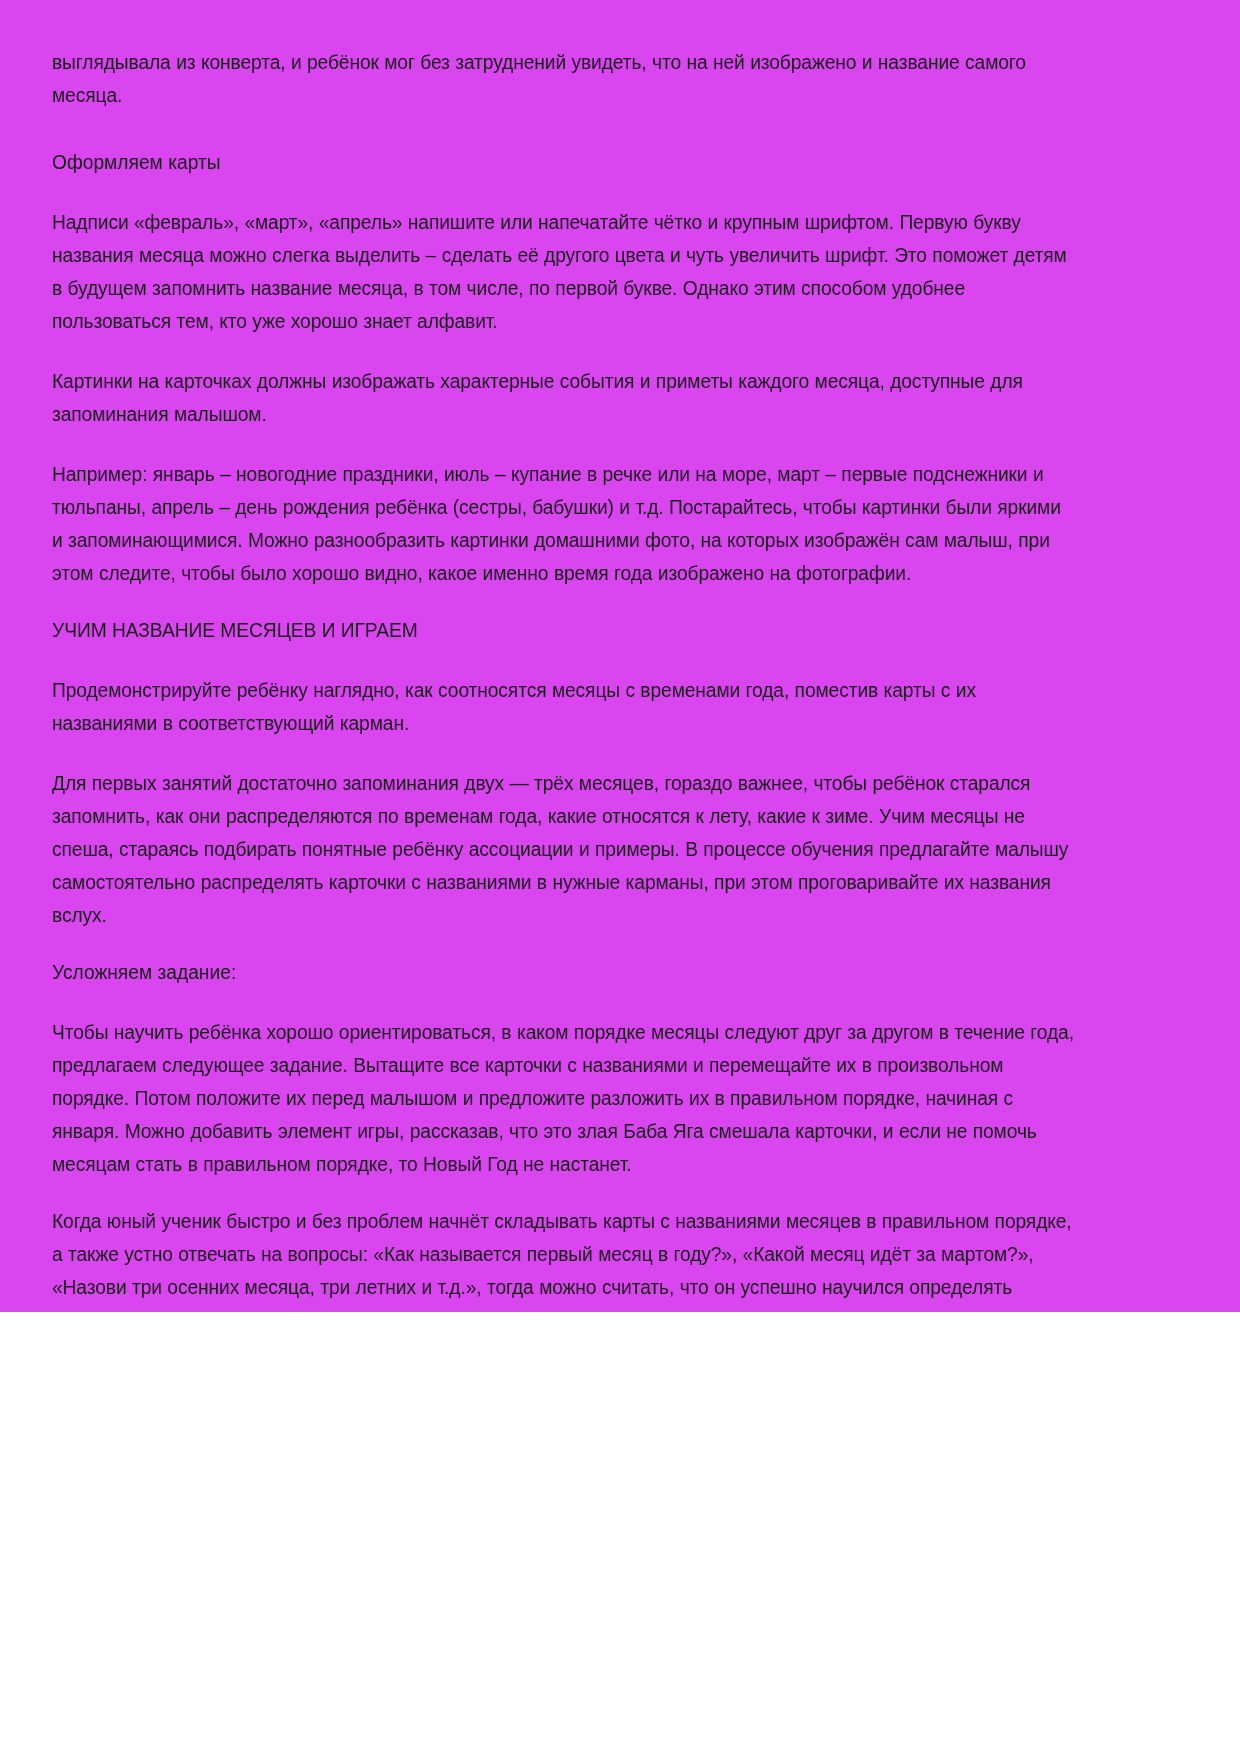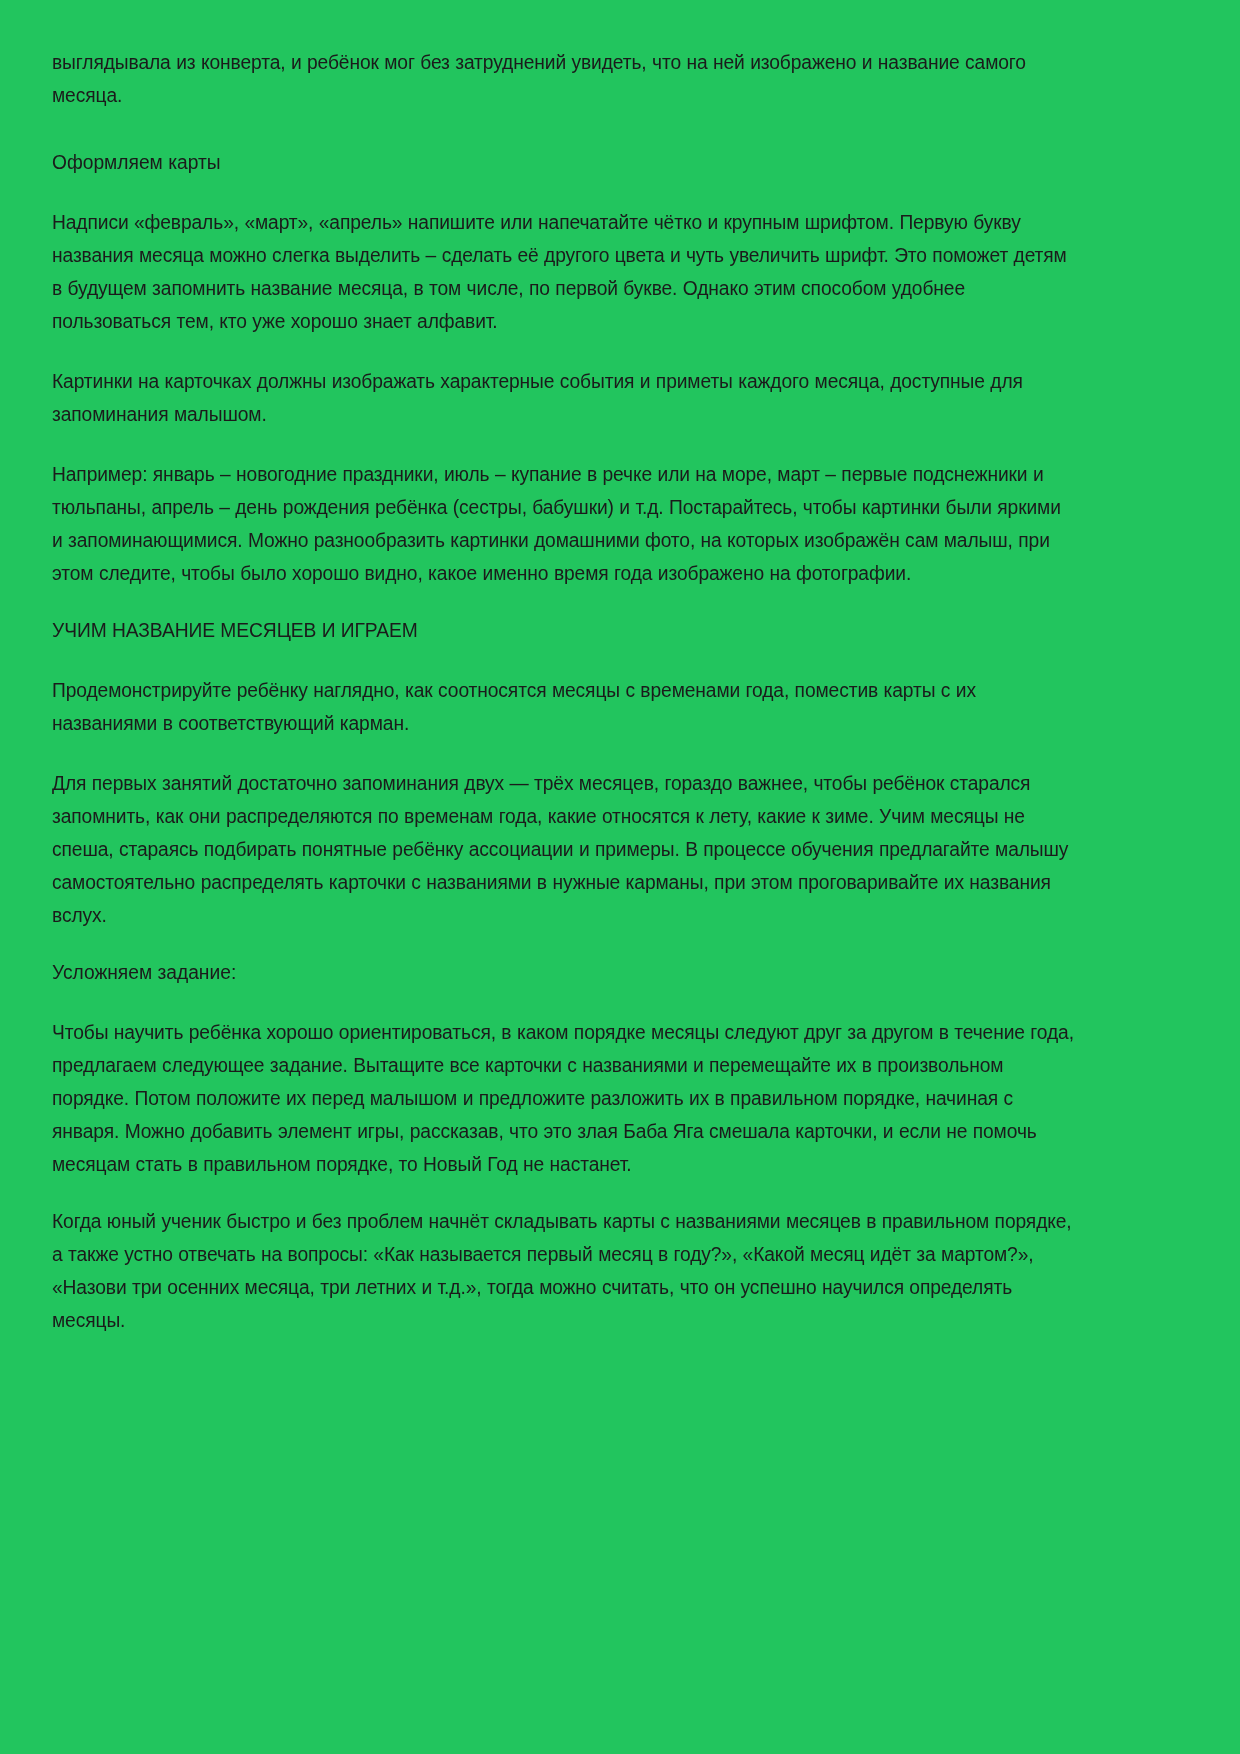--- a/index.html
+++ b/index.html
@@ -5,22 +5,22 @@
 <style>
   html, body {
     margin: 0;
     padding: 0;
     background: #ffffff;
   }
 
   .page {
     position: relative;
     width: 1240px;
-    height: 1754px;
-    background: #22c55e;
+    height: 1312px;
+    background: #d946ef;
     margin: 0 auto;
     overflow: hidden;
     box-sizing: border-box;
   }
 
   .doc-body {
     position: absolute;
     left: 52px;
     top: 46px;
     width: 1040px;

